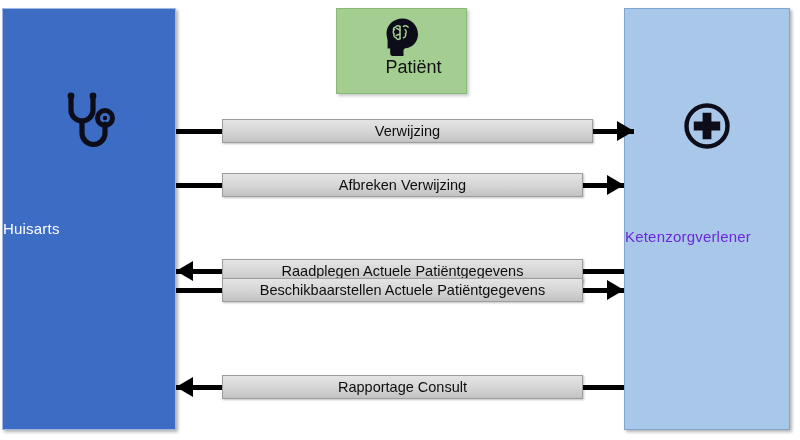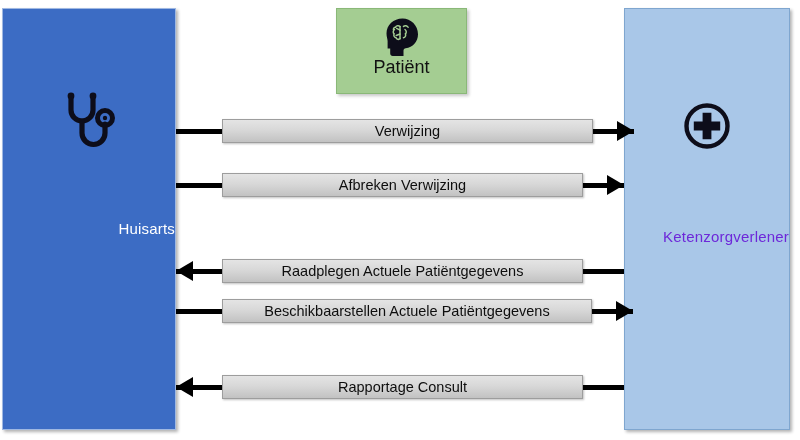--- a/index.html
+++ b/index.html
@@ -59,21 +59,21 @@
     justify-content: center;
     align-items: center;
   }
   .lane-left .lane-icon  { top: 82px; }
   .lane-right .lane-icon { top: 92px; }
 
   .lane-label {
     position: absolute;
     left: 0;
     width: 100%;
-    text-align: right;
+    text-align: left;
     font-size: 15px;
     letter-spacing: 0.2px;
   }
   .lane-left .lane-label {
     top: 211px;
     color: #ffffff;
   }
   .lane-right .lane-label {
     top: 219px;
     color: #6d28d9;
@@ -100,20 +100,21 @@
     justify-content: center;
   }
   .patient-label {
     position: absolute;
     left: 0;
     top: 48px;
     width: 100%;
     text-align: center;
     font-size: 18px;
     color: #111111;
+    padding-left: 12px;
   }
 
   
   .msg-row {
     position: absolute;
     left: 176px;
     width: 448px;
     height: 24px;
   }
 
@@ -234,21 +235,21 @@
   </div>
 
   <div class="msg-row dir-left" style="top:259px;">
     <div class="msg-line"></div>
     <div class="msg-arrow"></div>
     <div class="msg-bar">
       <span class="msg-label">Raadplegen Actuele Patiëntgegevens</span>
     </div>
   </div>
 
-  <div class="msg-row dir-right" style="top:299px;padding-left:9px;">
+  <div class="msg-row dir-right" style="top:278px;">
     <div class="msg-line"></div>
     <div class="msg-arrow"></div>
     <div class="msg-bar">
       <span class="msg-label">Beschikbaarstellen Actuele Patiëntgegevens</span>
     </div>
   </div>
 
   <div class="msg-row dir-left" style="top:375px;border-radius:11px;">
     <div class="msg-line"></div>
     <div class="msg-arrow"></div>

